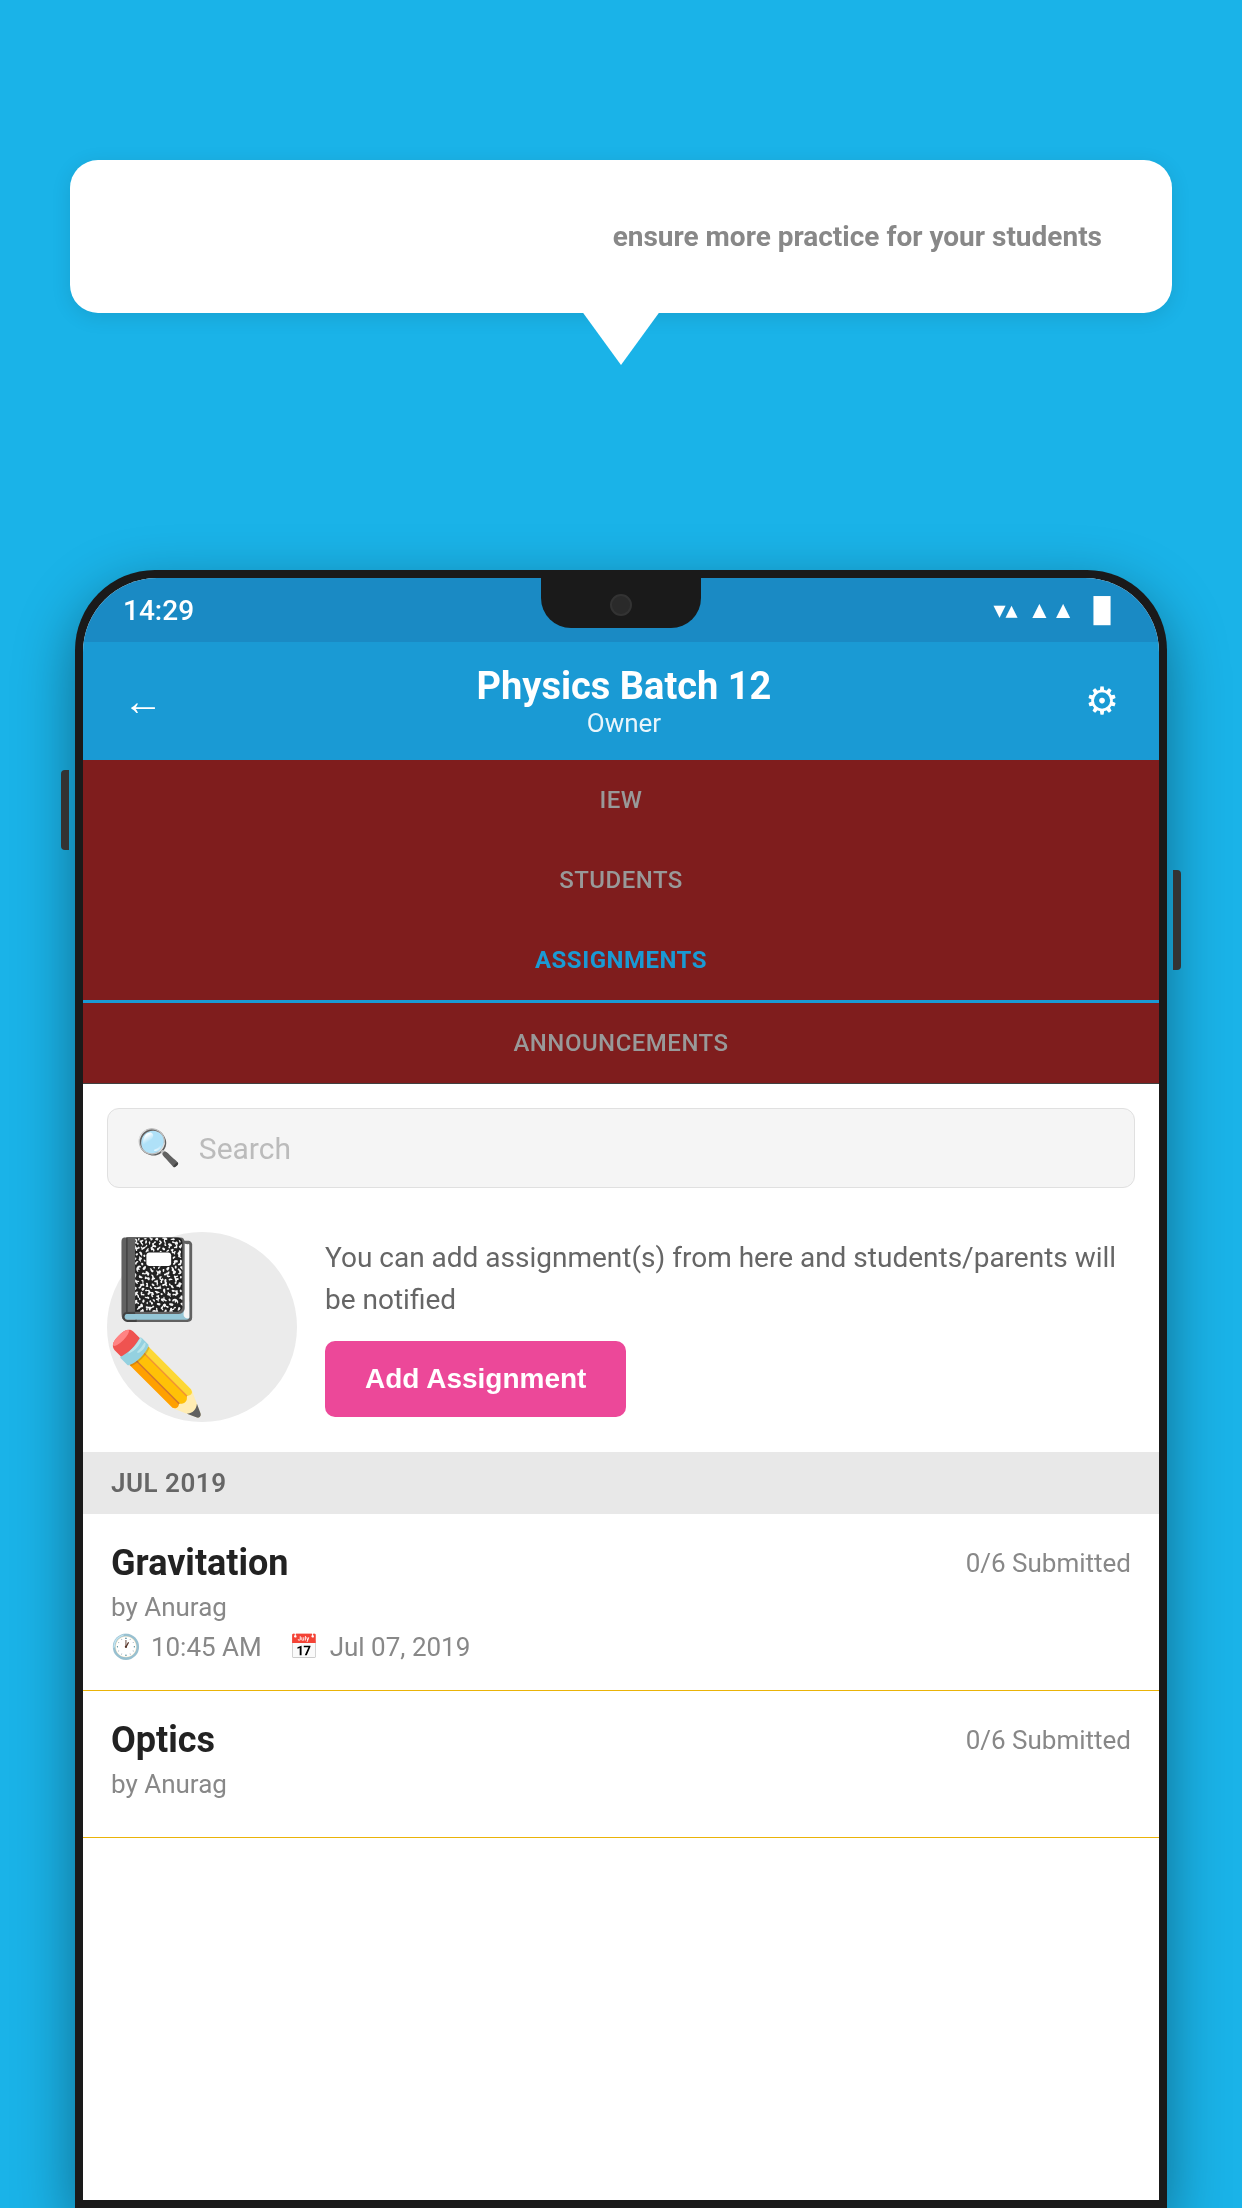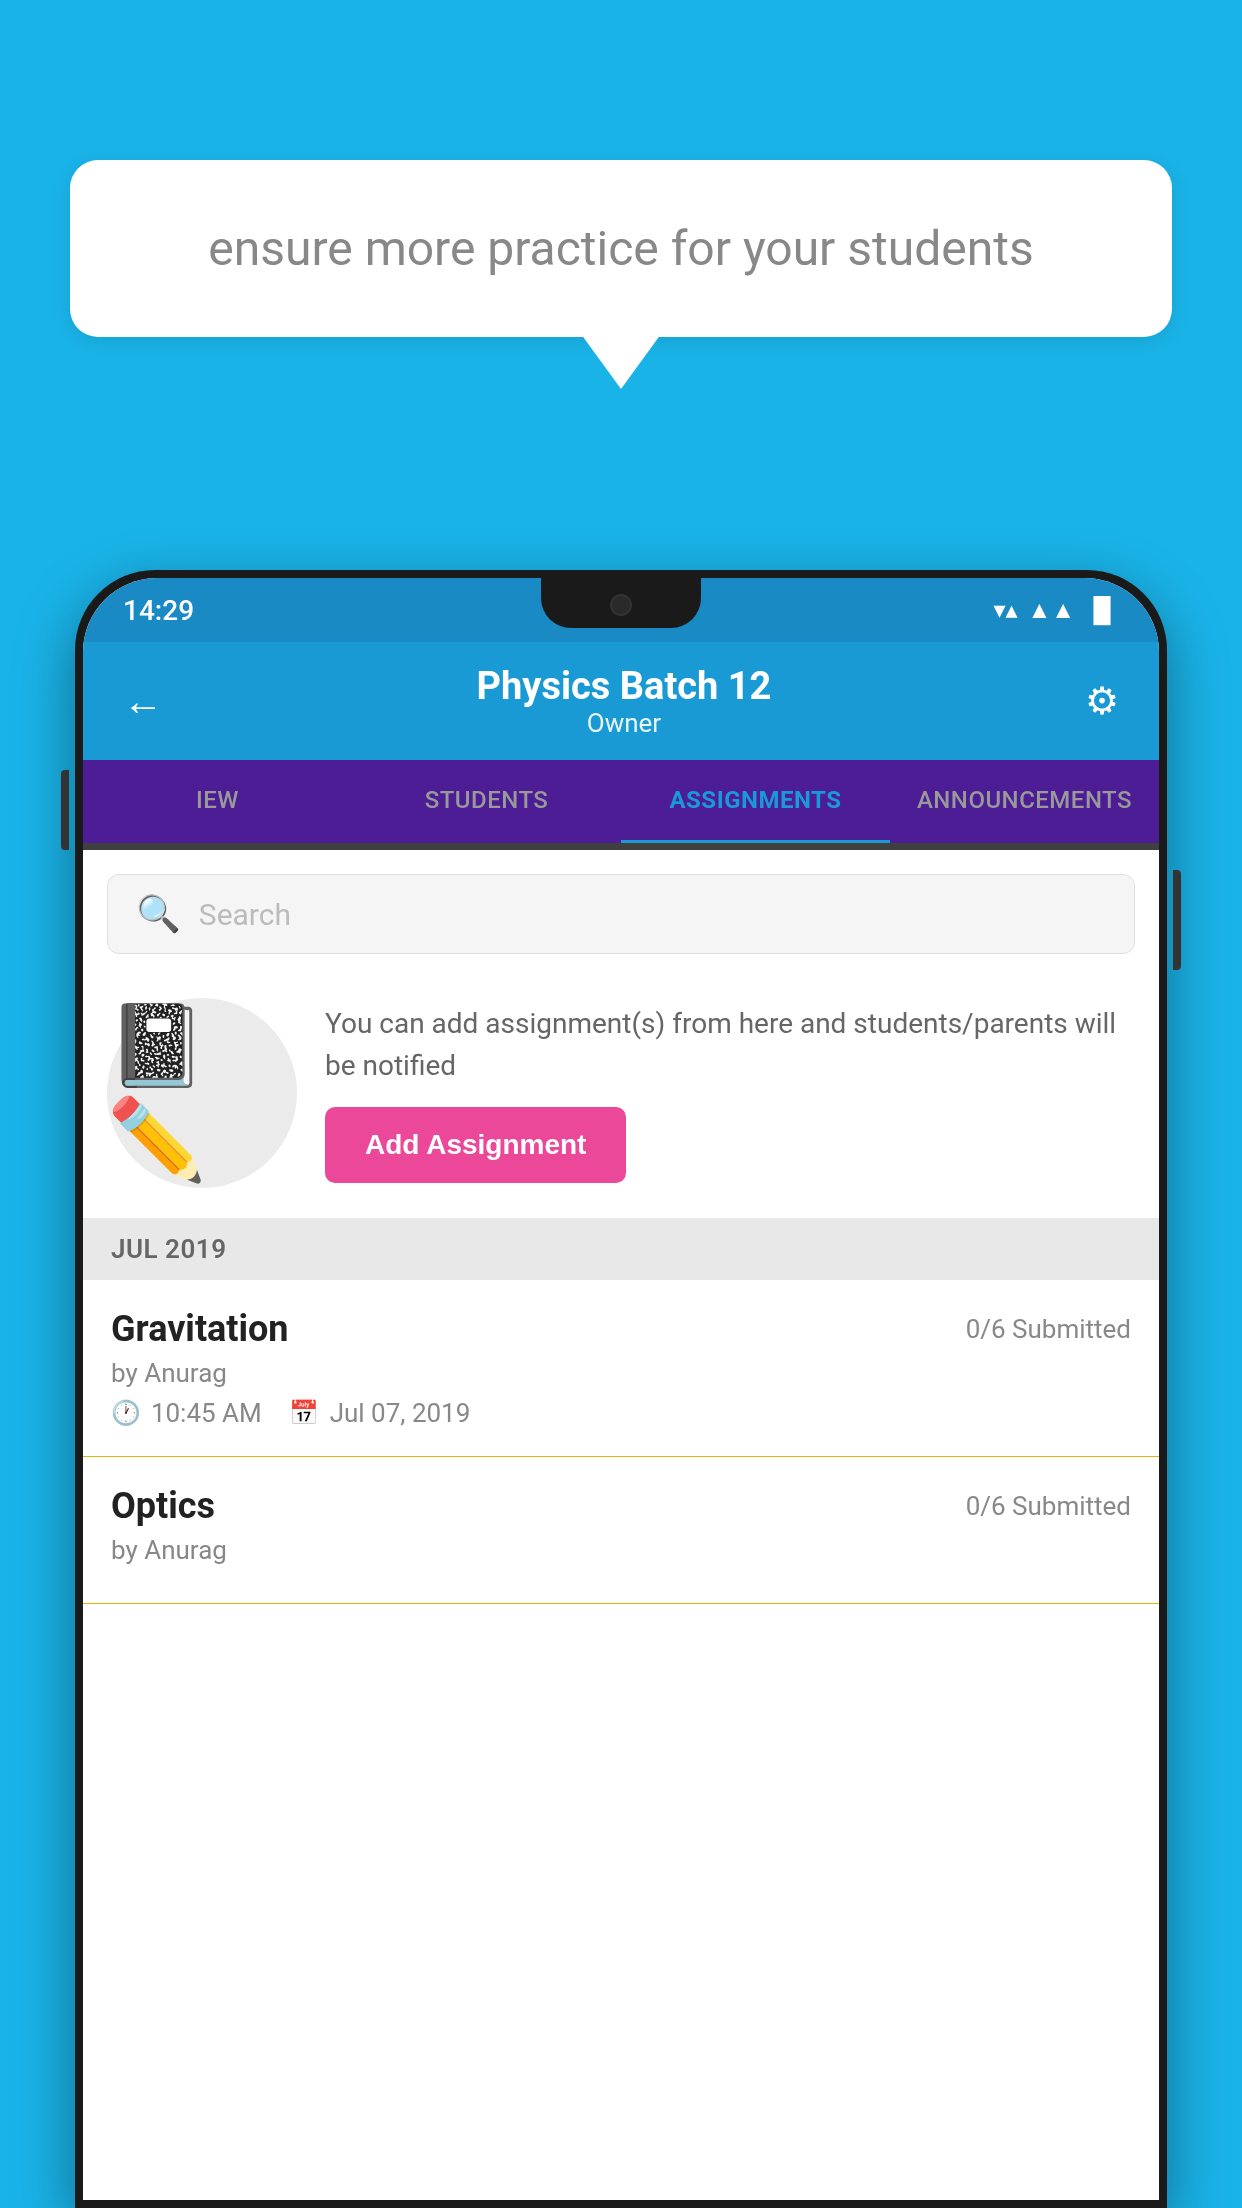--- a/index.html
+++ b/index.html
@@ -40,22 +40,23 @@
       border-top: 55px solid white;
     }
     .speech-bubble-title {
       color: #1ab3e8;
       font-size: 72px;
       font-weight: 400;
       margin-bottom: 20px;
     }
     .speech-bubble-subtitle {
       color: #888;
-      font-size: 48px;
-      font-weight: 400;
+      font-size: 28px;
+      font-weight: 700;
+      text-align: right;
     }
 
     
     .phone-frame {
       position: absolute;
       top: 570px;
       left: 75px;
       right: 75px;
       bottom: 0;
       background: #1a1a1a;
@@ -142,24 +143,25 @@
       color: rgba(255,255,255,0.9);
       font-size: 26px;
     }
     .header-settings {
       color: white;
       font-size: 38px;
     }
 
     
     .tabs-bar {
-      background: #4c1d95;
-      display: flex;
-      border-bottom: 7px solid #404040;
+      background: #7f1d1d;
+      display: flex;
+      border-bottom: 1px solid #404040;
       overflow: hidden;
+      flex-direction: column;
     }
     .tab-item {
       flex: 1;
       text-align: center;
       padding: 26px 10px;
       font-size: 24px;
       color: #999;
       font-weight: 500;
       letter-spacing: 0.5px;
       cursor: pointer;

